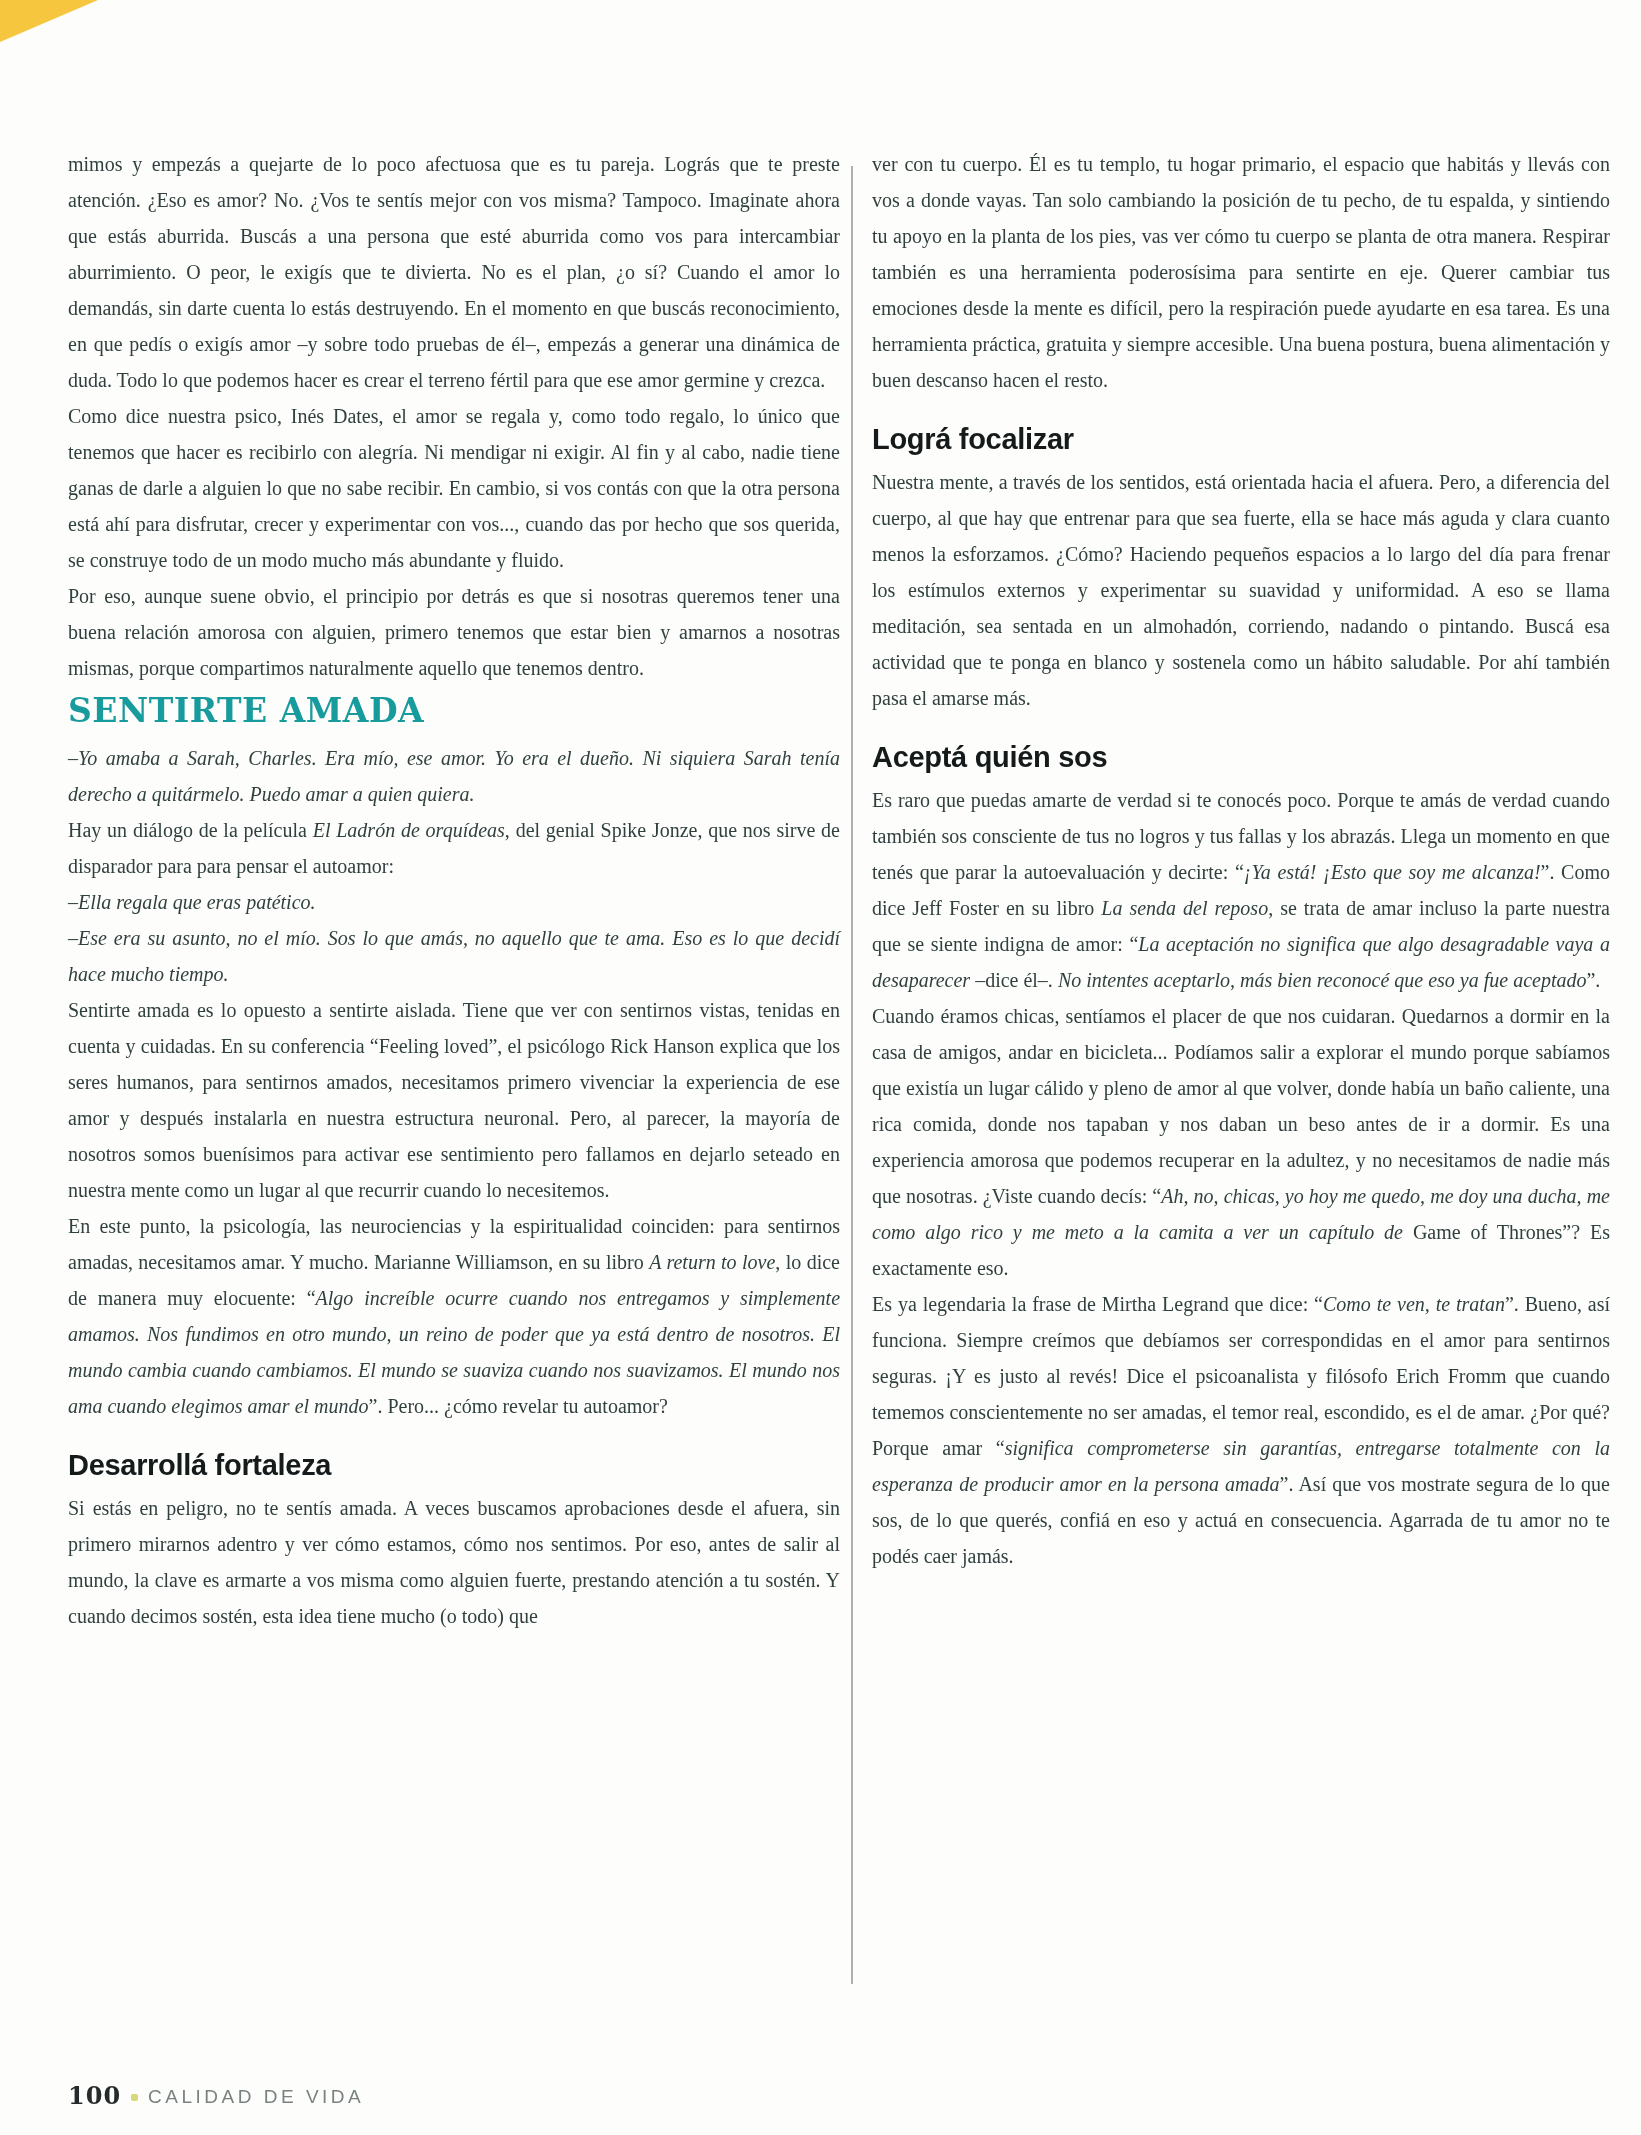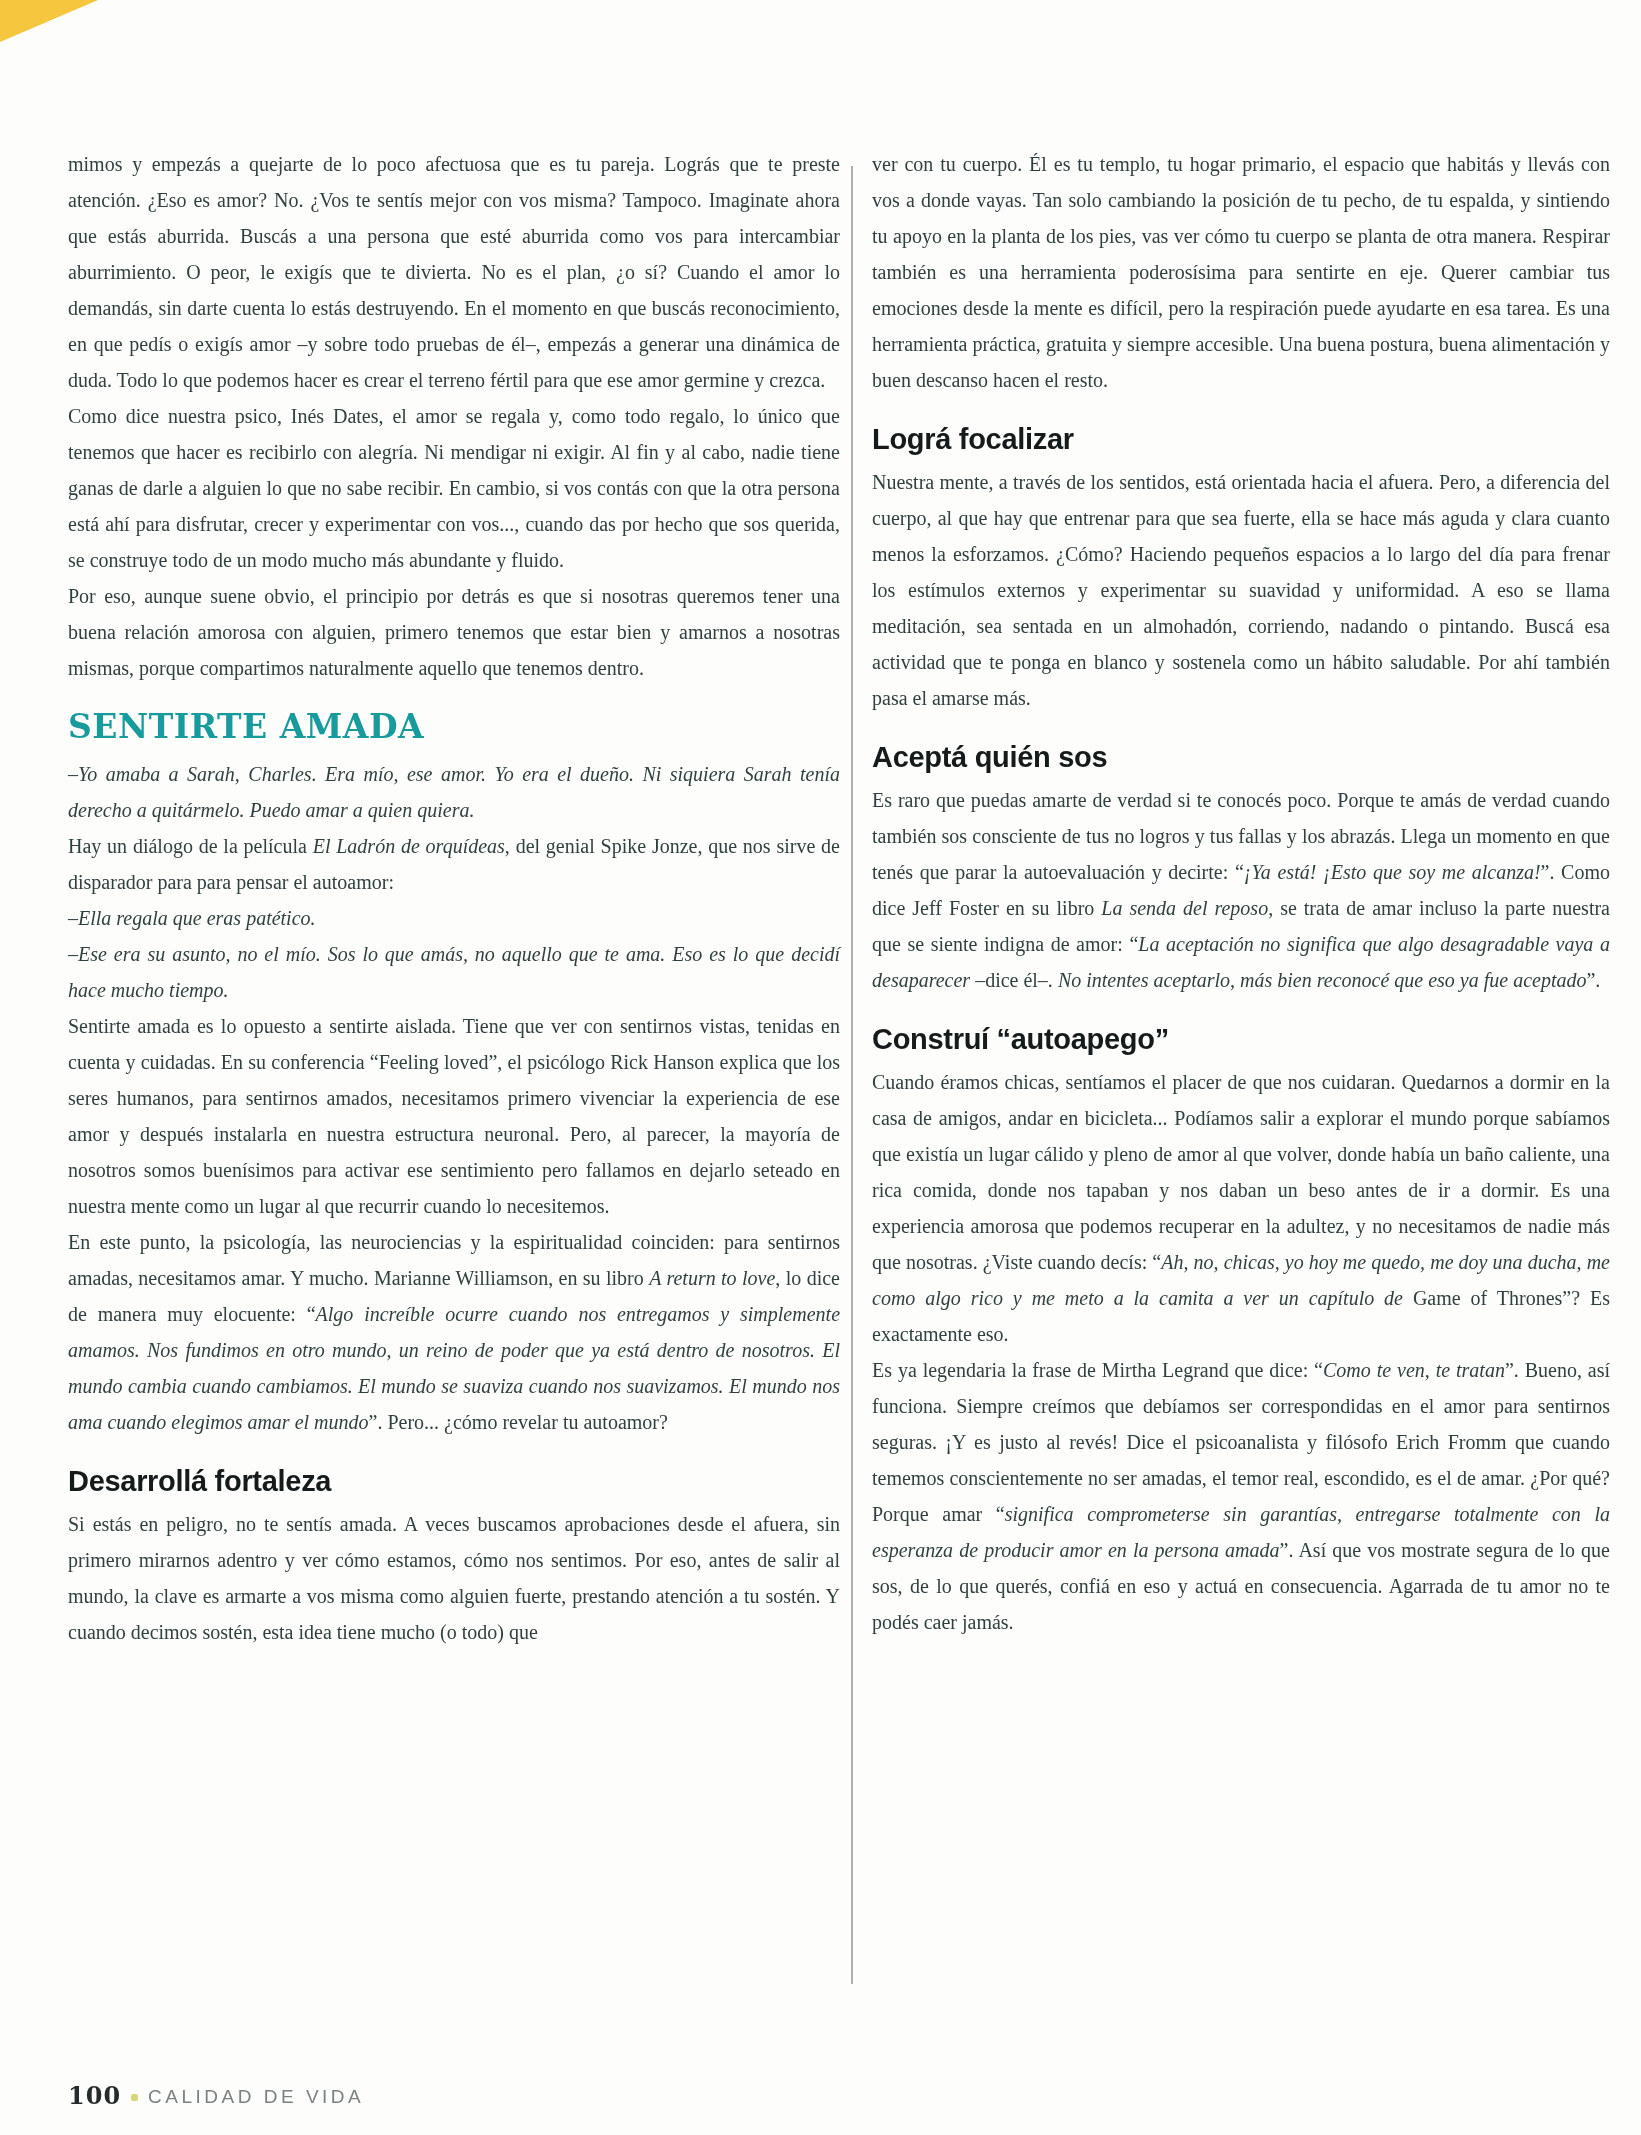--- a/index.html
+++ b/index.html
@@ -31,21 +31,21 @@
     color:var(--body-text,#30403e);
     text-align:justify;
     hyphens:auto; -webkit-hyphens:auto;
   }
   p.body .it{ font-style:italic; }
   .h1{
     font-family:"DejaVu Serif", serif;
     font-weight:700; font-size:33px; line-height:42px;
     letter-spacing:0.5px;
     color:var(--teal,#189b9c);
-    margin-top:20px; margin-bottom:8px;
+    margin-top:4px; margin-bottom:8px;
   }
   .h2{
     font-family:"Liberation Sans", sans-serif;
     font-weight:700; font-size:29px; line-height:38px;
     letter-spacing:-0.3px;
     color:var(--head-text,#151a1a);
     margin-top:22px; margin-bottom:6px;
   }
   .footer{
     position:absolute; left:68px; top:2084px;
@@ -91,21 +91,20 @@
   </div>
 
 <div class="col-divider"></div>
 
 <div class="col col-right">
     <p class="body"><span>ver con tu cuerpo. Él es tu templo, tu hogar primario, el espacio que habitás y llevás con vos a donde vayas. Tan solo cambiando la posición de tu pecho, de tu espalda, y sintiendo tu apoyo en la planta de los pies, vas ver cómo tu cuerpo se planta de otra manera. Respirar también es una herramienta poderosísima para sentirte en eje. Querer cambiar tus emociones desde la mente es difícil, pero la respiración puede ayudarte en esa tarea. Es una herramienta práctica, gratuita y siempre accesible. Una buena postura, buena alimentación y buen descanso hacen el resto.</span></p>
     <h3 class="h2">Lográ focalizar</h3>
     <p class="body"><span>Nuestra mente, a través de los sentidos, está orientada hacia el afuera. Pero, a diferencia del cuerpo, al que hay que entrenar para que sea fuerte, ella se hace más aguda y clara cuanto menos la esforzamos. ¿Cómo? Haciendo pequeños espacios a lo largo del día para frenar los estímulos externos y experimentar su suavidad y uniformidad. A eso se llama meditación, sea sentada en un almohadón, corriendo, nadando o pintando. Buscá esa actividad que te ponga en blanco y sostenela como un hábito saludable. Por ahí también pasa el amarse más.</span></p>
     <h3 class="h2">Aceptá quién sos</h3>
     <p class="body"><span>Es raro que puedas amarte de verdad si te conocés poco. Porque te amás de verdad cuando también sos consciente de tus no logros y tus fallas y los abrazás. Llega un momento en que tenés que parar la autoevaluación y decirte: “</span><span class="it">¡Ya está! ¡Esto que soy me alcanza!</span><span>”. Como dice Jeff Foster en su libro </span><span class="it">La senda del reposo</span><span>, se trata de amar incluso la parte nuestra que se siente indigna de amor: “</span><span class="it">La aceptación no significa que algo desagradable vaya a desaparecer</span><span> –dice él–. </span><span class="it">No intentes aceptarlo, más bien reconocé que eso ya fue aceptado</span><span>”.</span></p>
-    <h3 class="h2">Construí “autoapego”</h3>
     <p class="body"><span>Cuando éramos chicas, sentíamos el placer de que nos cuidaran. Quedarnos a dormir en la casa de amigos, andar en bicicleta... Podíamos salir a explorar el mundo porque sabíamos que existía un lugar cálido y pleno de amor al que volver, donde había un baño caliente, una rica comida, donde nos tapaban y nos daban un beso antes de ir a dormir. Es una experiencia amorosa que podemos recuperar en la adultez, y no necesitamos de nadie más que nosotras. ¿Viste cuando decís: “</span><span class="it">Ah, no, chicas, yo hoy me quedo, me doy una ducha, me como algo rico y me meto a la camita a ver un capítulo de</span><span> Game of Thrones”? Es exactamente eso.</span></p>
     <p class="body"><span>Es ya legendaria la frase de Mirtha Legrand que dice: “</span><span class="it">Como te ven, te tratan</span><span>”. Bueno, así funciona. Siempre creímos que debíamos ser correspondidas en el amor para sentirnos seguras. ¡Y es justo al revés! Dice el psicoanalista y filósofo Erich Fromm que cuando tememos conscientemente no ser amadas, el temor real, escondido, es el de amar. ¿Por qué? Porque amar “</span><span class="it">significa comprometerse sin garantías, entregarse totalmente con la esperanza de producir amor en la persona amada</span><span>”. Así que vos mostrate segura de lo que sos, de lo que querés, confiá en eso y actuá en consecuencia. Agarrada de tu amor no te podés caer jamás.</span></p>
   </div>
 
 <div class="footer">
   <span class="page-number">100</span>
   <span class="footer-dot"></span>
   <span class="section-label">CALIDAD DE VIDA</span>
 </div>
 

